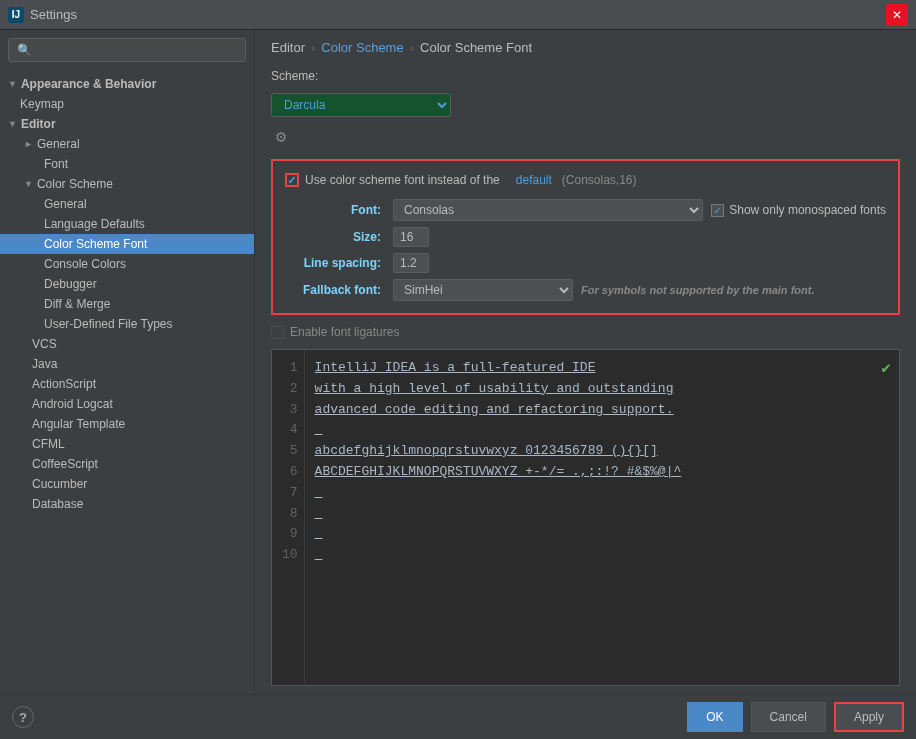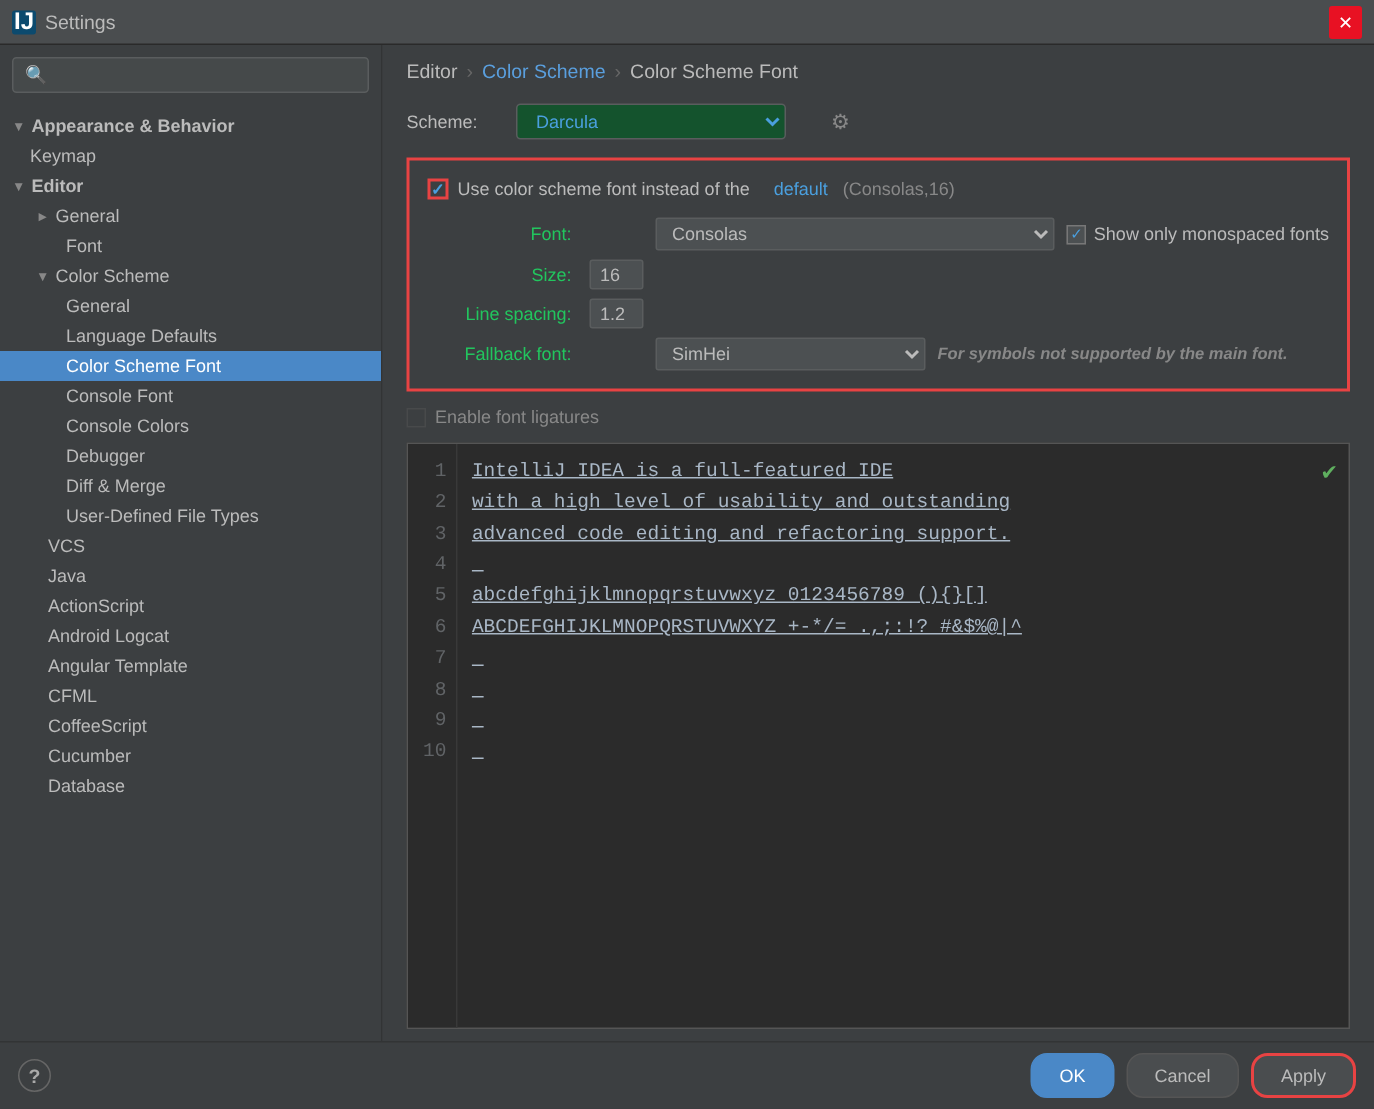--- a/index.html
+++ b/index.html
@@ -29,21 +29,21 @@
       gap: 6px;
     }
     .app-icon {
       width: 16px;
       height: 16px;
       background: #0c4a6e;
       border-radius: 2px;
       display: flex;
       align-items: center;
       justify-content: center;
-      font-size: 16px;
+      font-size: 10px;
       font-weight: bold;
       color: white;
     }
     .title-text {
       color: #bbbbbb;
       font-size: 13px;
     }
     .title-bar-close {
       background: #e81123;
       color: white;
@@ -145,21 +145,21 @@
       color: #aaa;
       font-size: 13px;
       font-weight: bold;
     }
     .btn-group {
       display: flex;
       gap: 8px;
     }
     .btn {
       padding: 6px 18px;
-      border-radius: 11px;
+      border-radius: 0;
       border: 1px solid #555;
       background: #4a4d4f;
       color: #bbbbbb;
       cursor: pointer;
       font-size: 12px;
     }
     .btn.primary {
       background: #4a88c7;
       border-color: #4a88c7;
       color: white;
@@ -191,23 +191,24 @@
       padding: 4px 16px 8px 16px;
       flex: 1;
       display: flex;
       flex-direction: column;
       overflow: hidden;
     }
 
     
     .scheme-row {
       display: flex;
-      align-items: center;
-      gap: 26px;
+      align-items: flex-start;
+      gap: 10px;
       margin-bottom: 12px;
+      flex-direction: column;
     }
     .scheme-label { color: #bbbbbb; }
     .scheme-select {
       background: #14532d;
       border: 1px solid #5a5d5e;
       color: #4a9fde;
       padding: 3px 8px;
       border-radius: 3px;
       font-size: 12px;
       width: 180px;
@@ -253,35 +254,34 @@
     .use-font-text { color: #bbbbbb; }
     .use-font-default { color: #4a9fde; }
     .use-font-sub { color: #888; text-align: center; }
 
     .font-fields {
       display: grid;
       grid-template-columns: 100px 1fr;
       gap: 6px 8px;
       align-items: center;
     }
-    .field-label { color: #22c55e; text-align: right; padding-right: 4px; }
+    .field-label { color: #7dd3fc; text-align: right; padding-right: 4px; font-weight: bold; }
     .field-row {
       display: flex;
       align-items: center;
       gap: 8px;
     }
     .font-select {
       background: #4c5052;
       border: 1px solid #5a5d5e;
       color: #bbbbbb;
       padding: 2px 6px;
       border-radius: 2px;
       font-size: 12px;
       flex: 1;
-      margin-left: 44px;
     }
     .font-input {
       background: #4c5052;
       border: 1px solid #5a5d5e;
       color: #bbbbbb;
       padding: 2px 6px;
       border-radius: 2px;
       font-size: 12px;
       width: 36px;
     }
@@ -392,21 +392,20 @@
           <span>General</span>
         </div>
         <div class="nav-item nav-indent-3">Font</div>
         <div class="nav-section-header nav-indent-2" style="padding-left:24px; font-weight:normal;">
           <span class="triangle">▼</span>
           <span>Color Scheme</span>
         </div>
         <div class="nav-item nav-indent-3">General</div>
         <div class="nav-item nav-indent-3">Language Defaults</div>
         <div class="nav-item nav-indent-3 active">Color Scheme Font</div>
-        <div class="nav-item nav-indent-3">Console Font</div>
         <div class="nav-item nav-indent-3">Console Colors</div>
         <div class="nav-item nav-indent-3">Debugger</div>
         <div class="nav-item nav-indent-3">Diff &amp; Merge</div>
         <div class="nav-item nav-indent-3">User-Defined File Types</div>
         <div class="nav-item nav-indent-2">VCS</div>
         <div class="nav-item nav-indent-2">Java</div>
         <div class="nav-item nav-indent-2">ActionScript</div>
         <div class="nav-item nav-indent-2">Android Logcat</div>
         <div class="nav-item nav-indent-2">Angular Template</div>
         <div class="nav-item nav-indent-2">CFML</div>

